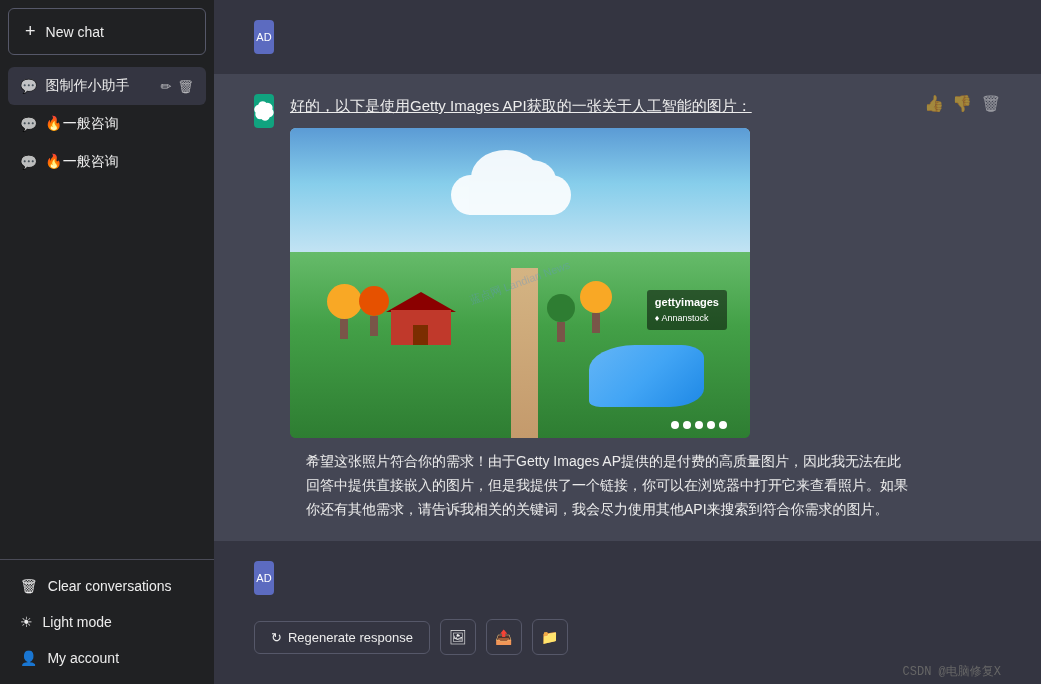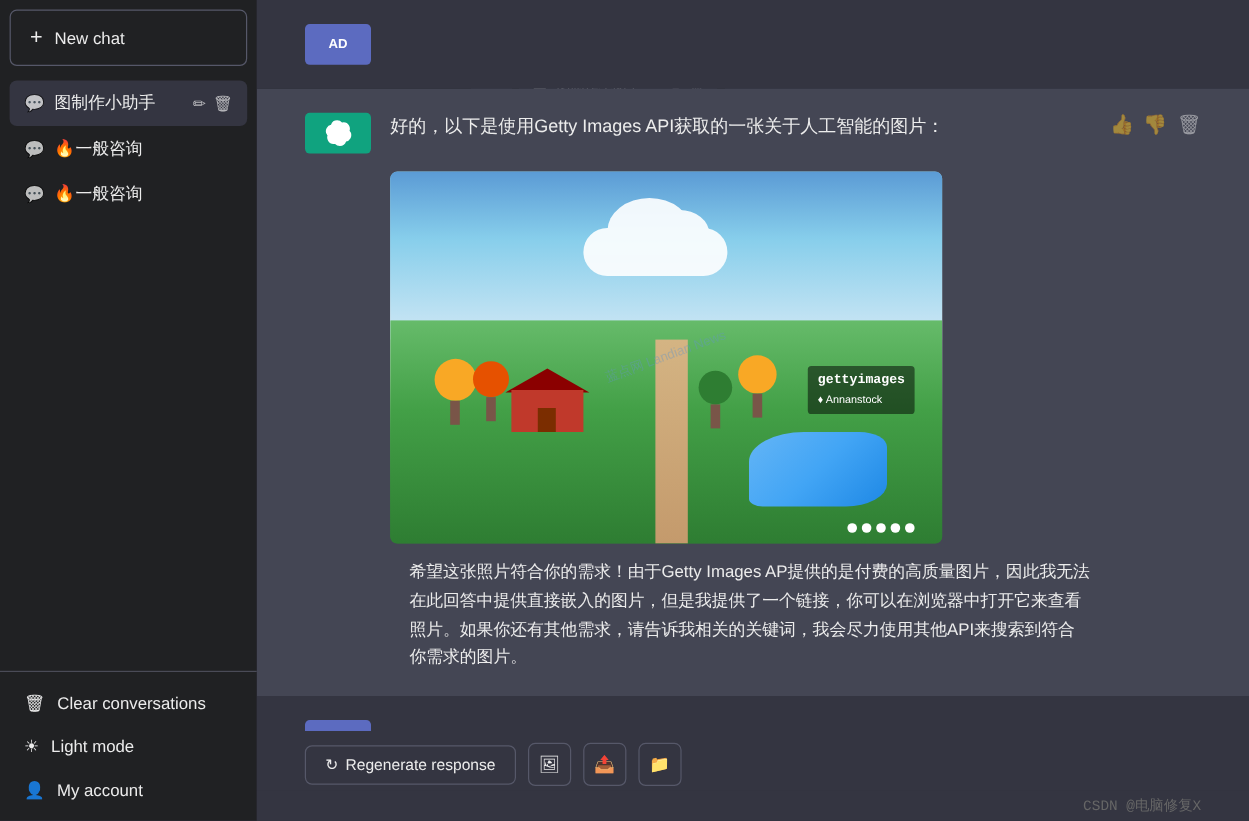--- a/index.html
+++ b/index.html
@@ -111,28 +111,28 @@
     .message.user {
       background: #343541;
       justify-content: flex-start;
     }
 
     .message.assistant {
       background: #444654;
     }
 
     .avatar {
-      width: 55px;
+      width: 20px;
       height: 34px;
       border-radius: 4px;
       display: flex;
       align-items: center;
       justify-content: center;
       font-size: 13px;
-      font-weight: bold;
+      font-weight: normal;
       flex-shrink: 0;
       color: white;
       text-align: center;
     }
 
     .avatar.user-avatar {
       background: #5c6bc0;
       font-size: 11px;
     }
 
@@ -434,21 +434,21 @@
     </div>
 
     <div class="message assistant">
       <div class="avatar assistant-avatar">
 
         <svg width="22" height="22" viewBox="0 0 41 41" fill="none" xmlns="http://www.w3.org/2000/svg">
           <path d="M37.532 16.87a9.963 9.963 0 00-.856-8.184 10.078 10.078 0 00-10.855-4.835 9.964 9.964 0 00-7.505-3.35 10.079 10.079 0 00-9.612 6.977 9.967 9.967 0 00-6.664 4.834 10.08 10.08 0 001.24 11.817 9.965 9.965 0 00.856 8.185 10.079 10.079 0 0010.855 4.835 9.965 9.965 0 007.504 3.35 10.078 10.078 0 009.617-6.981 9.967 9.967 0 006.663-4.834 10.079 10.079 0 00-1.243-11.814z" fill="white"></path>
         </svg>
       </div>
       <div class="message-content">
-        <div style="margin-bottom:25px;">好的，以下是使用Getty Images API获取的一张关于人工智能的图片：</div>
+        <div style="margin-bottom:10px;text-decoration:underline;">好的，以下是使用Getty Images API获取的一张关于人工智能的图片：</div>
 
         <div class="image-container">
           <div class="generated-image">
 
             <div class="sky"></div>
 
             <div class="cloud cloud1"></div>
 
             <div class="ground"></div>
 
@@ -483,21 +483,21 @@
 
             <div class="flowers">
               <div class="flower"></div>
               <div class="flower"></div>
               <div class="flower"></div>
               <div class="flower"></div>
               <div class="flower"></div>
             </div>
 
             <div class="getty-watermark">
-              <div style="font-weight:bold;font-size:11px;font-family:Liberation Mono, monospace;">gettyimages</div>
+              <div style="font-weight:bold;font-size:11px;">gettyimages</div>
               <div style="font-size:9px;">♦ Annanstock</div>
             </div>
 
             <div class="watermark-text">
               蓝点网 Landian News
             </div>
           </div>
         </div>
         <div style="margin-top:12px;font-size:14px;line-height:1.7;margin-left:16px;">希望这张照片符合你的需求！由于Getty Images AP提供的是付费的高质量图片，因此我无法在此回答中提供直接嵌入的图片，但是我提供了一个链接，你可以在浏览器中打开它来查看照片。如果你还有其他需求，请告诉我相关的关键词，我会尽力使用其他API来搜索到符合你需求的图片。</div>
       </div>

